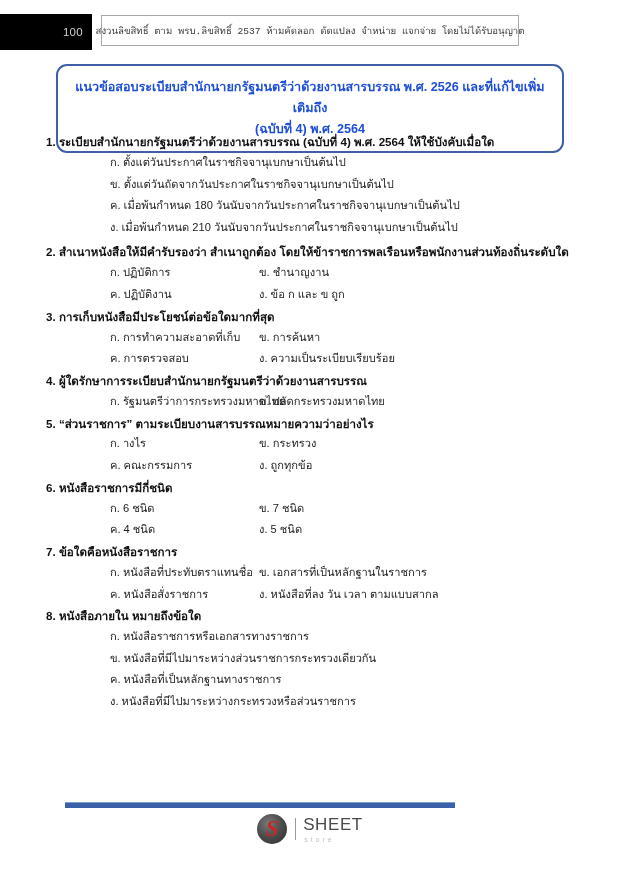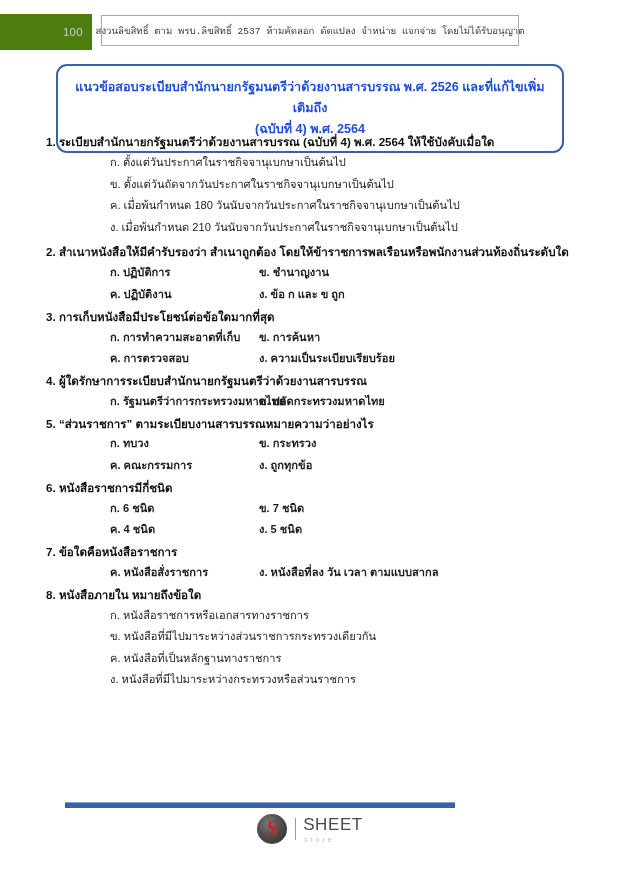--- a/index.html
+++ b/index.html
@@ -23,21 +23,21 @@
     left: 0;
     width: 100%;
     height: 36px;
   }
   .page-number-box {
     position: absolute;
     left: 0;
     top: 0;
     width: 92px;
     height: 36px;
-    background: #4d7c0f;
+    background: #000000;
     box-sizing: border-box;
     display: flex;
     align-items: center;
     justify-content: flex-end;
     padding-right: 9px;
   }
   .page-number-box .num {
     color: #cfcfcf;
     font-size: 11.5px;
     letter-spacing: .3px;
@@ -104,21 +104,20 @@
     padding-left: 62px;
     text-indent: -16px;
   }
   .options {
     margin: 0;
     padding: 0;
   }
   .opt-row {
     display: flex;
     width: 100%;
-    font-weight: bold;
   }
   .opt {
     font-size: 11.1px;
     color: #1c1c1c;
     line-height: 1.95;
     white-space: nowrap;
   }
   .col-a {
     width: 222px;
     padding-left: 110px;
@@ -266,21 +265,21 @@
           <div class="opt col-a">ก. รัฐมนตรีว่าการกระทรวงมหาดไทย</div>
           <div class="opt col-b">ข. ปลัดกระทรวงมหาดไทย</div>
         </div>
       </div>
       <div class="q-gap-sm"></div>
     </div>
     <div class="question">
       <div class="q-text">5.  “ส่วนราชการ” ตามระเบียบงานสารบรรณหมายความว่าอย่างไร</div>
       <div class="options">
         <div class="opt-row">
-          <div class="opt col-a">ก. ทบวง</div>
+          <div class="opt col-a">ก. างไร</div>
           <div class="opt col-b">ข. กระทรวง</div>
         </div>
         <div class="opt-row">
           <div class="opt col-a">ค. คณะกรรมการ</div>
           <div class="opt col-b">ง. ถูกทุกข้อ</div>
         </div>
       </div>
       <div class="q-gap-sm"></div>
     </div>
     <div class="question">
@@ -293,20 +292,24 @@
         <div class="opt-row">
           <div class="opt col-a">ค. 4 ชนิด</div>
           <div class="opt col-b">ง. 5 ชนิด</div>
         </div>
       </div>
       <div class="q-gap-sm"></div>
     </div>
     <div class="question">
       <div class="q-text">7.  ข้อใดคือหนังสือราชการ</div>
       <div class="options">
+        <div class="opt-row">
+          <div class="opt col-a">ก. หนังสือที่ประทับตราแทนชื่อ</div>
+          <div class="opt col-b">ข. เอกสารที่เป็นหลักฐานในราชการ</div>
+        </div>
         <div class="opt-row">
           <div class="opt col-a">ค. หนังสือสั่งราชการ</div>
           <div class="opt col-b">ง. หนังสือที่ลง วัน เวลา ตามแบบสากล</div>
         </div>
       </div>
       <div class="q-gap-sm"></div>
     </div>
     <div class="question">
       <div class="q-text tight">8.  หนังสือภายใน หมายถึงข้อใด</div>
       <div class="options">

